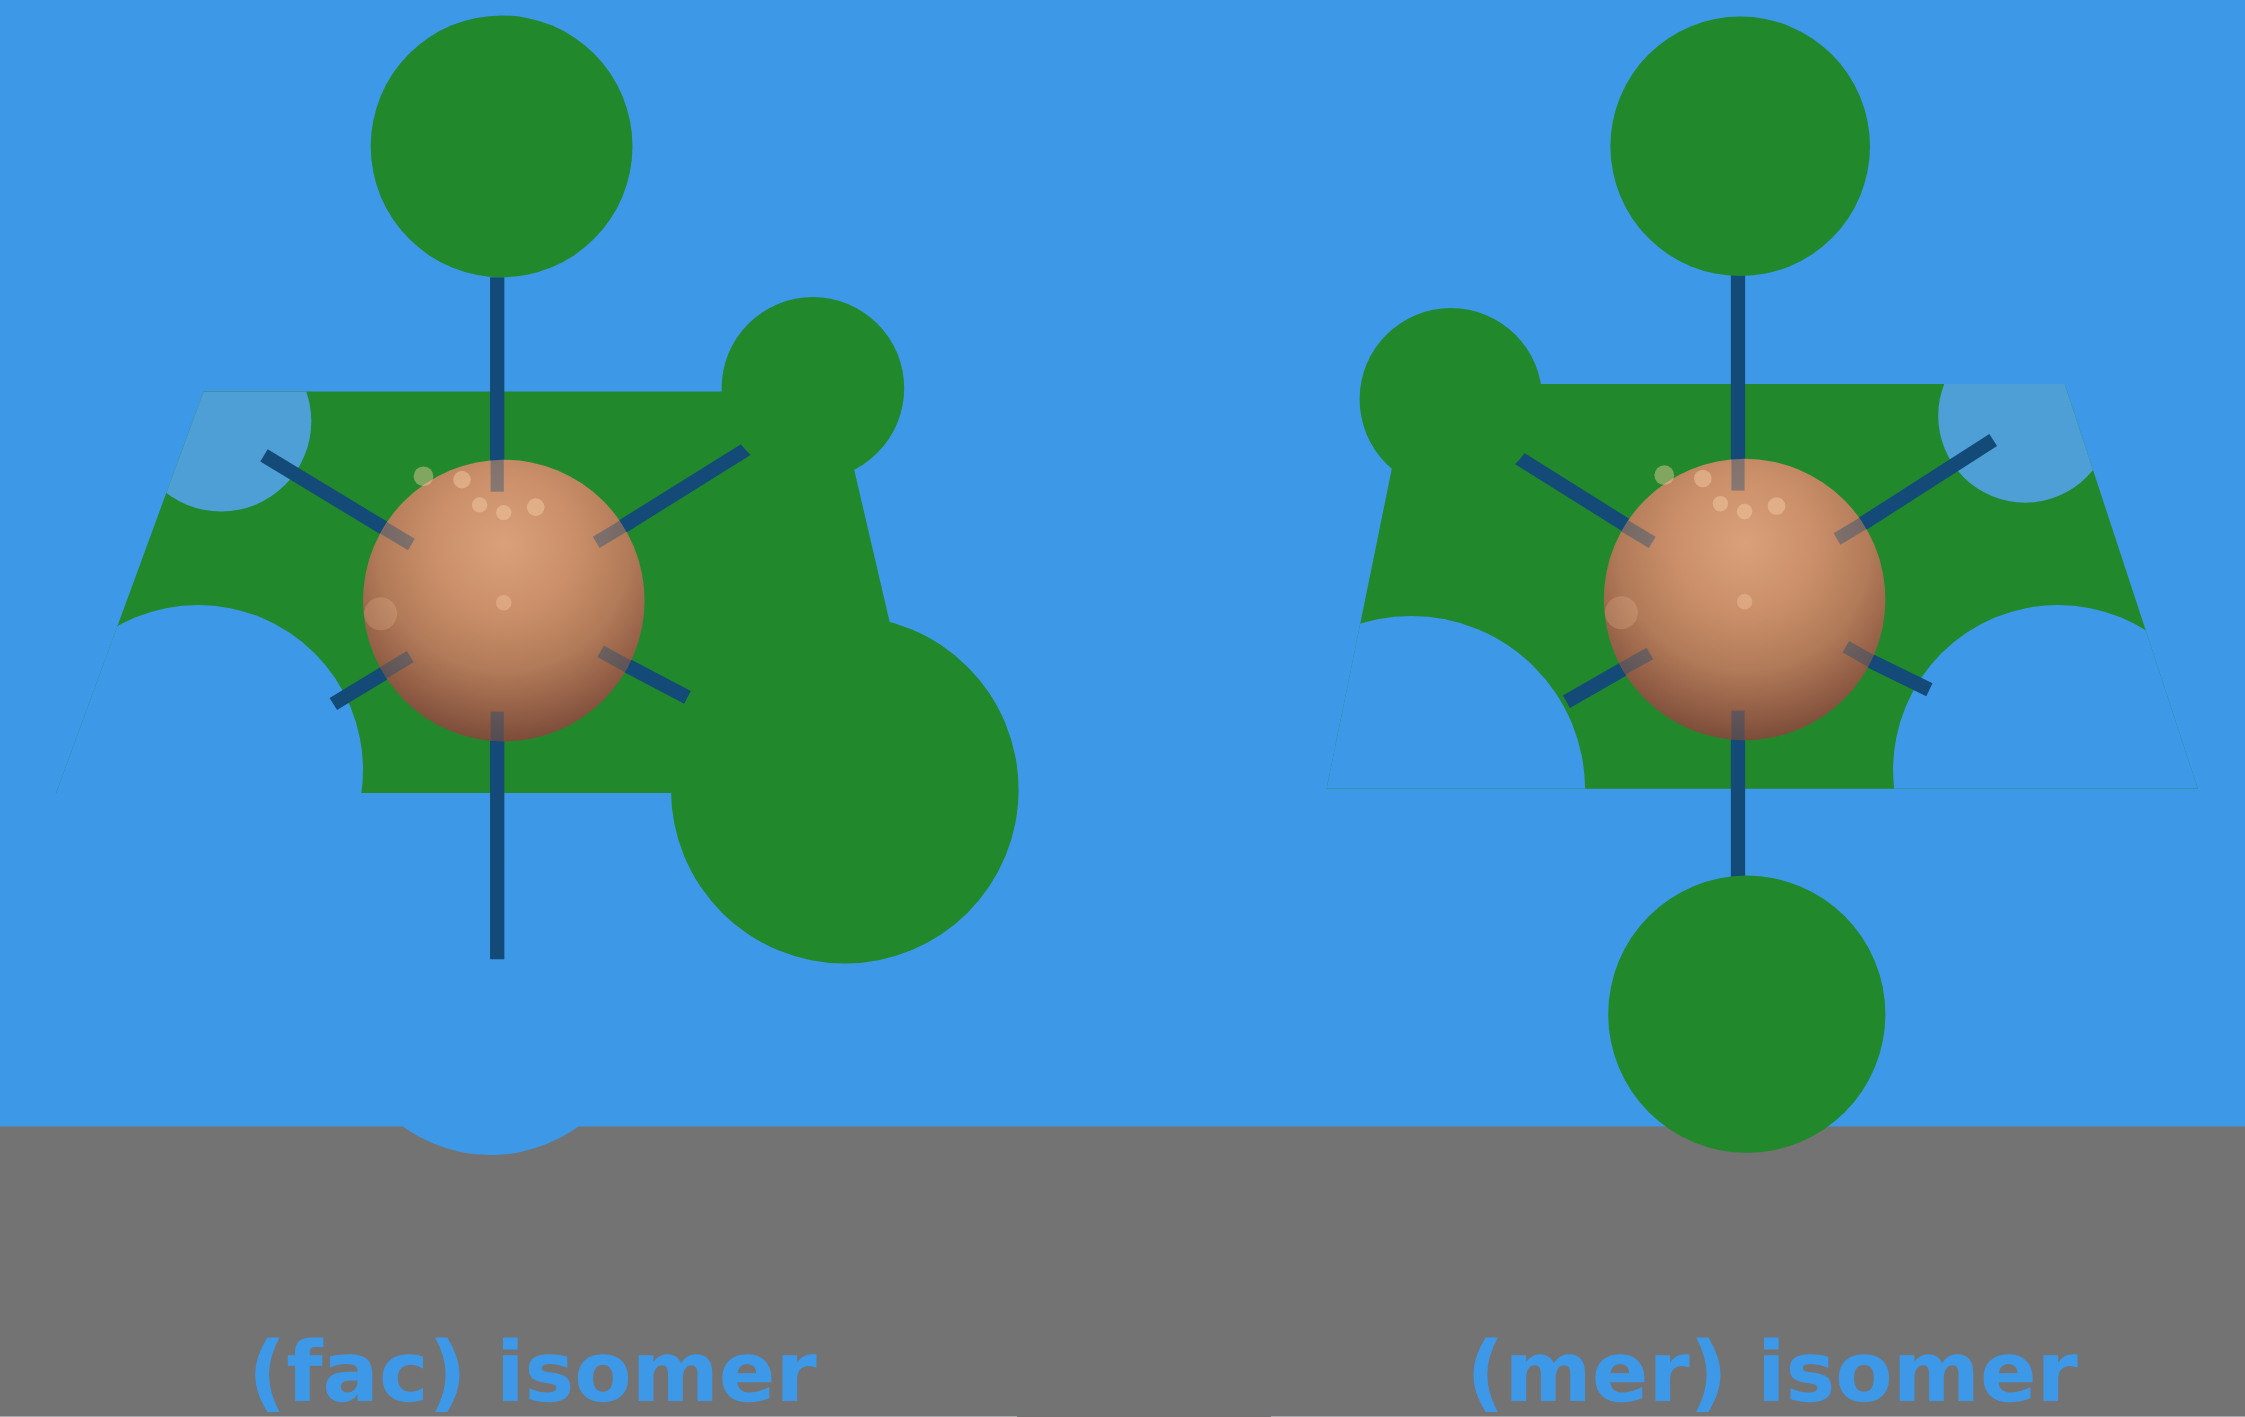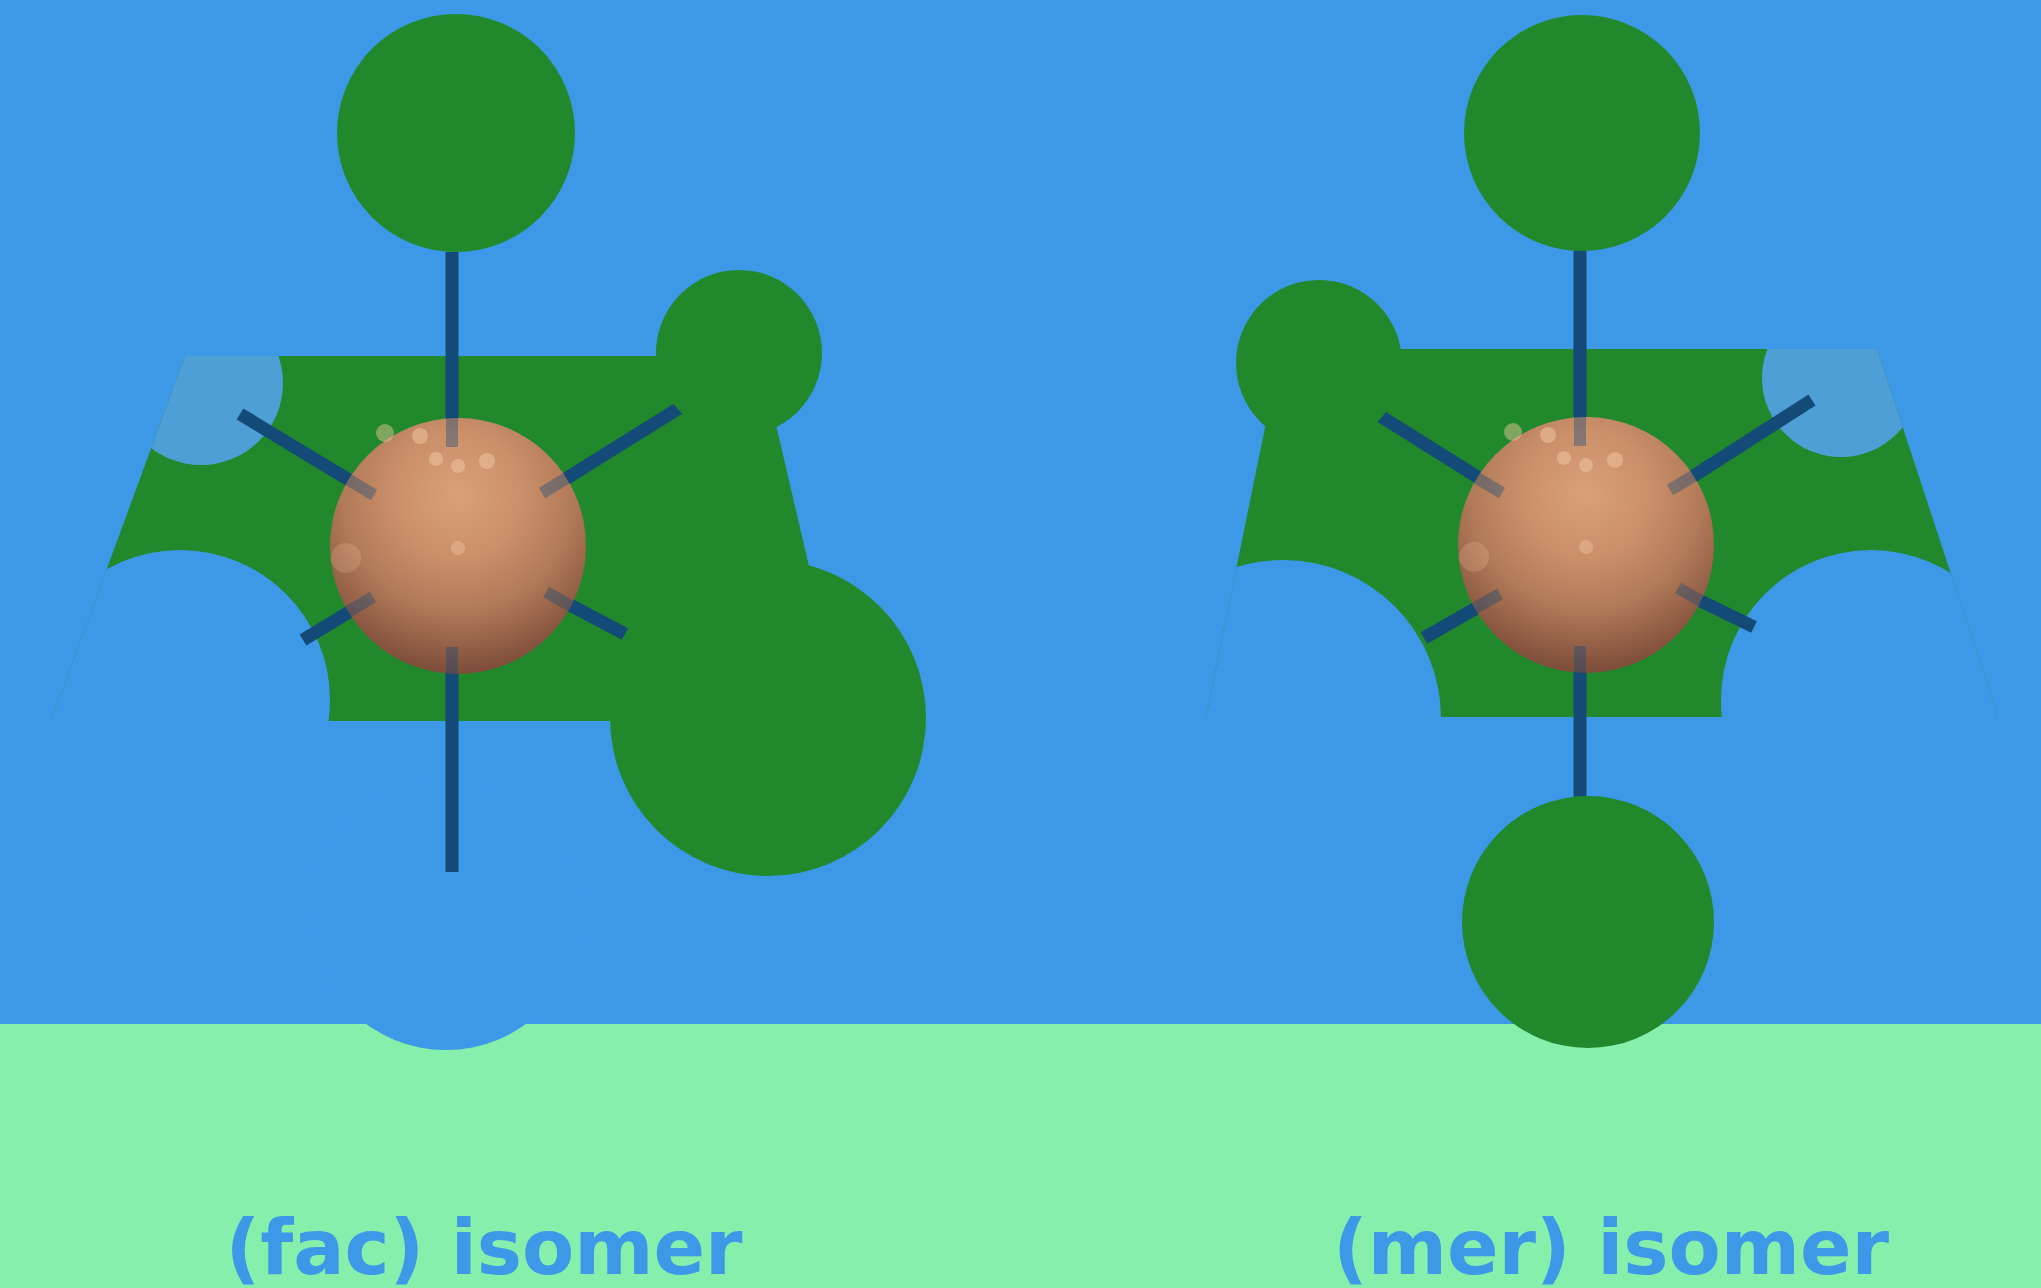--- a/index.html
+++ b/index.html
@@ -6,21 +6,21 @@
     margin: 0;
     padding: 0;
     background: #ffffff;
     font-family: "DejaVu Sans", "Liberation Sans", sans-serif;
   }
   .scene {
     position: relative;
     width: 2041px;
     height: 1288px;
     overflow: hidden;
-    background: #86efac;
+    background: #737373;
   }
   .scene svg {
     position: absolute;
     top: 0;
     left: 0;
     display: block;
   }
   .isomer-label {
     font-family: "DejaVu Sans", "Liberation Sans", sans-serif;
     font-weight: bold;

